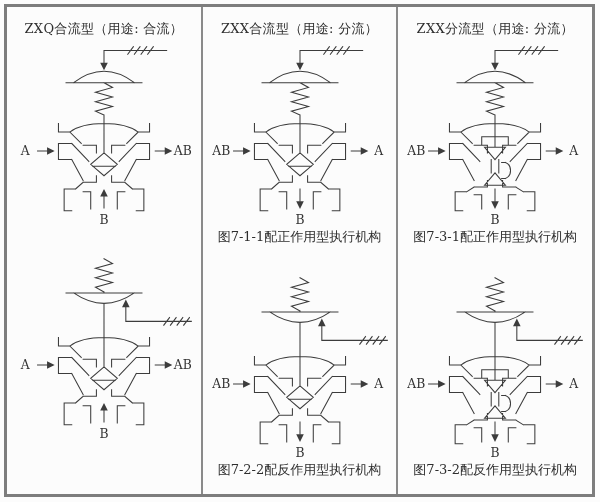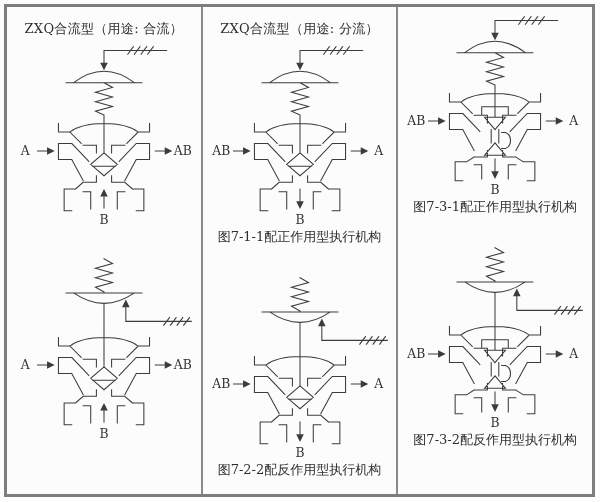--- a/index.html
+++ b/index.html
@@ -39,21 +39,21 @@
             <path d="M98 6 L107 11 L89 16 L107 21 L89 26 L107 31 L89 36 L98 41 M98 41 L98 42 M58 42 L138 42 M66 42 Q98 64 130 42 M98 53 L98 120 M121 72 L190 72 M161 76 L167 68 M168 76 L174 68 M175 76 L181 68 M182 76 L188 68 M121 72 L121 57 M62 98 C78 86 118 86 134 98 M50 89 L50 98 M50 98 L62 98 M146 89 L146 98 M134 98 L146 98 M62 98 L74 110 M134 98 L122 110 M50 110 L50 127 M50 110 L64 110 M50 127 L64 127 M64 110 L82 129 M64 127 L76 149 M146 110 L146 127 M132 110 L146 110 M132 127 L146 127 M132 110 L114 129 M132 127 L120 149 M76 112 L90 112 M90 112 L90 120 M106 112 L120 112 M106 112 L106 120 M76 151 L90 151 M90 151 L90 144 M106 151 L120 151 M106 151 L106 144 M98 120 L112 132 L98 144 L84 132 Z M86 134 L110 134 M76 151 L68 158 M120 151 L128 158 M56 158 L68 158 M56 158 L56 181 M56 181 L64 181 M128 158 L140 158 M140 158 L140 181 M132 181 L140 181 M84 161 L84 179 M76 161 L84 161 M112 161 L112 179 M112 161 L120 161 M28 118 L40 118 M152 118 L164 118 M98 178 L98 165" fill="none" stroke="#3c3c3c" stroke-width="1.1" stroke-linecap="square"></path>
             <path d="M121 49 L117 57 L125 57 Z M46 118 L38 114 L38 122 Z M170 118 L162 114 L162 122 Z M98 158 L94 166 L102 166 Z" fill="#3c3c3c" stroke="none"></path>
             <text class="dlbl" x="15" y="122" text-anchor="middle">A</text>
             <text class="dlbl" x="181" y="122" text-anchor="middle">AB</text>
             <text class="dlbl" x="98" y="195" text-anchor="middle">B</text>
           </svg>
       </div>
     </div>
 
     <div class="col divided">
-      <div class="title">ZXQ合流型（用途: 分流）</div>
+      <div class="title">ZXX合流型（用途: 分流）</div>
       <div class="cell">
         <svg width="186" height="188" viewBox="0 0 196 198">
             <path d="M98 12 L164 12 M123 16 L129 8 M130 16 L136 8 M137 16 L143 8 M144 16 L150 8 M98 12 L98 25 M66 46 Q98 22 130 46 M58 46 L138 46 M98 46 L107 51 L89 56 L107 61 L89 66 L107 71 L89 76 L98 80 M98 80 L98 120 M62 98 C78 86 118 86 134 98 M50 89 L50 98 M50 98 L62 98 M146 89 L146 98 M134 98 L146 98 M62 98 L74 110 M134 98 L122 110 M50 110 L50 127 M50 110 L64 110 M50 127 L64 127 M64 110 L82 129 M64 127 L76 149 M146 110 L146 127 M132 110 L146 110 M132 127 L146 127 M132 110 L114 129 M132 127 L120 149 M76 112 L90 112 M90 112 L90 120 M106 112 L120 112 M106 112 L106 120 M76 151 L90 151 M90 151 L90 144 M106 151 L120 151 M106 151 L106 144 M98 120 L112 132 L98 144 L84 132 Z M86 134 L110 134 M76 151 L68 158 M120 151 L128 158 M56 158 L68 158 M56 158 L56 181 M56 181 L64 181 M128 158 L140 158 M140 158 L140 181 M132 181 L140 181 M84 161 L84 179 M76 161 L84 161 M112 161 L112 179 M112 161 L120 161 M28 118 L40 118 M152 118 L164 118 M98 158 L98 171" fill="none" stroke="#3c3c3c" stroke-width="1.1" stroke-linecap="square"></path>
             <path d="M98 33 L94 25 L102 25 Z M46 118 L38 114 L38 122 Z M170 118 L162 114 L162 122 Z M98 179 L94 171 L102 171 Z" fill="#3c3c3c" stroke="none"></path>
             <text class="dlbl" x="15" y="122" text-anchor="middle">AB</text>
             <text class="dlbl" x="181" y="122" text-anchor="middle">A</text>
             <text class="dlbl" x="98" y="195" text-anchor="middle">B</text>
           </svg>
         <div class="caption">图7-1-1配正作用型执行机构</div>
       </div>
@@ -63,20 +63,21 @@
             <path d="M121 49 L117 57 L125 57 Z M46 118 L38 114 L38 122 Z M170 118 L162 114 L162 122 Z M98 179 L94 171 L102 171 Z" fill="#3c3c3c" stroke="none"></path>
             <text class="dlbl" x="15" y="122" text-anchor="middle">AB</text>
             <text class="dlbl" x="181" y="122" text-anchor="middle">A</text>
             <text class="dlbl" x="98" y="195" text-anchor="middle">B</text>
           </svg>
         <div class="caption">图7-2-2配反作用型执行机构</div>
       </div>
     </div>
 
     <div class="col">
+      <div class="title">ZXX分流型（用途: 分流）</div>
       <div class="cell">
         <svg width="186" height="188" viewBox="0 0 196 198">
             <path d="M98 12 L164 12 M123 16 L129 8 M130 16 L136 8 M137 16 L143 8 M144 16 L150 8 M98 12 L98 25 M66 46 Q98 22 130 46 M58 46 L138 46 M98 46 L107 51 L89 56 L107 61 L89 66 L107 71 L89 76 L98 80 M98 80 L98 114 M62 98 C78 86 118 86 134 98 M50 89 L50 98 M50 98 L62 98 M146 89 L146 98 M134 98 L146 98 M62 98 L74 110 M134 98 L122 110 M50 110 L50 127 M50 110 L64 110 M50 127 L64 127 M64 110 L82 129 M64 127 L76 149 M146 110 L146 127 M132 110 L146 110 M132 127 L146 127 M132 110 L114 129 M132 127 L120 149 M76 112 L90 112 M90 112 L90 120 M106 112 L120 112 M106 112 L106 120 M76 156 L90 156 M90 156 L90 149 M106 156 L120 156 M106 156 L106 149 M84 103 L112 103 M84 103 L84 112 M112 103 L112 112 M87 114 L109 114 L98 127 Z M94 127 L94 141 M102 127 L102 141 M87 154 L109 154 L98 141 Z M109 130 A8 9 0 0 1 109 147 M105 130 L109 130 M105 147 L109 147 M76 156 L68 161 M120 156 L128 161 M56 161 L68 161 M56 161 L56 181 M56 181 L64 181 M128 161 L140 161 M140 161 L140 181 M132 181 L140 181 M84 164 L84 179 M76 164 L84 164 M112 164 L112 179 M112 164 L120 164 M28 118 L40 118 M152 118 L164 118 M98 158 L98 171" fill="none" stroke="#3c3c3c" stroke-width="1.1" stroke-linecap="square"></path>
             <path d="M98 33 L94 25 L102 25 Z M46 118 L38 114 L38 122 Z M170 118 L162 114 L162 122 Z M98 179 L94 171 L102 171 Z" fill="#3c3c3c" stroke="none"></path>
             <text class="dlbl" x="15" y="122" text-anchor="middle">AB</text>
             <text class="dlbl" x="181" y="122" text-anchor="middle">A</text>
             <text class="dlbl" x="98" y="195" text-anchor="middle">B</text>
           </svg>
         <div class="caption">图7-3-1配正作用型执行机构</div>
       </div>

